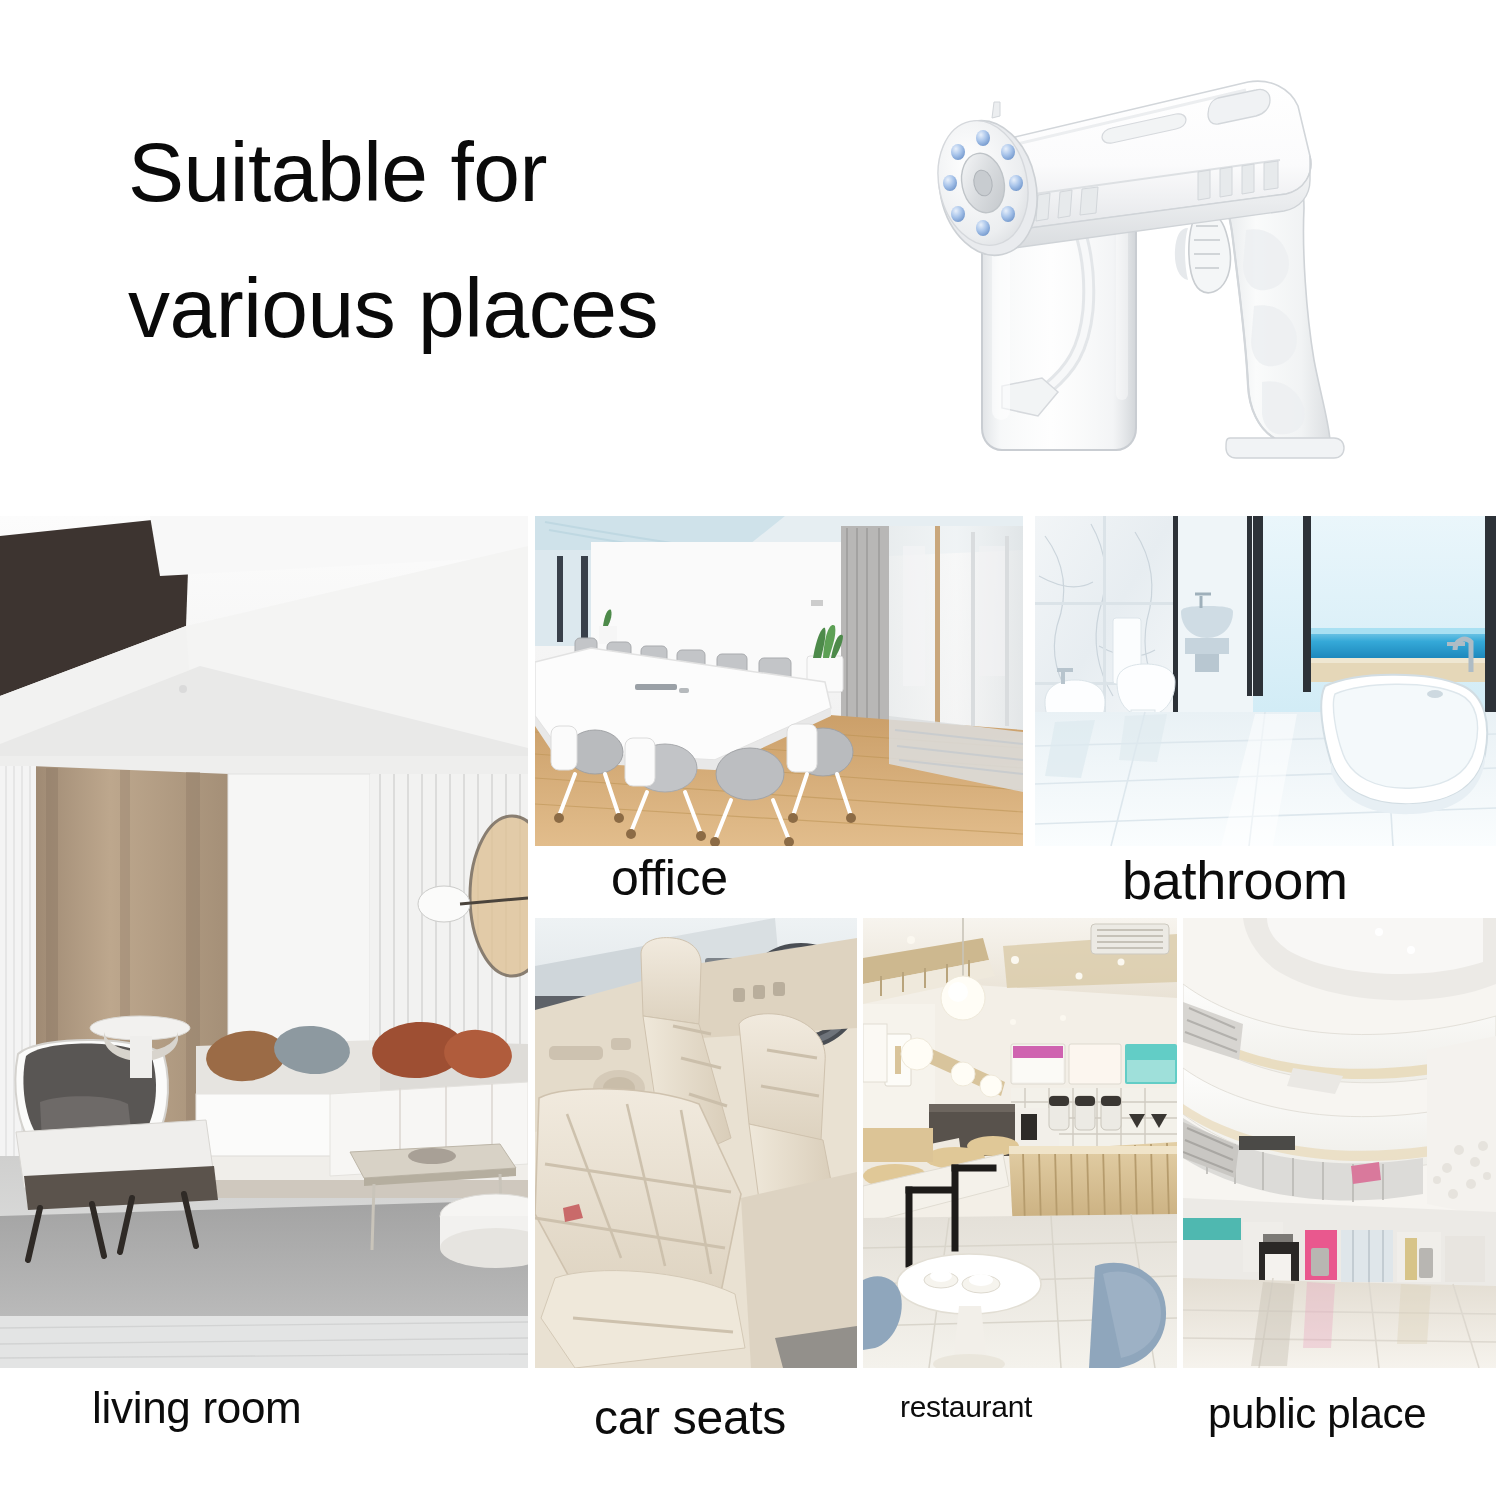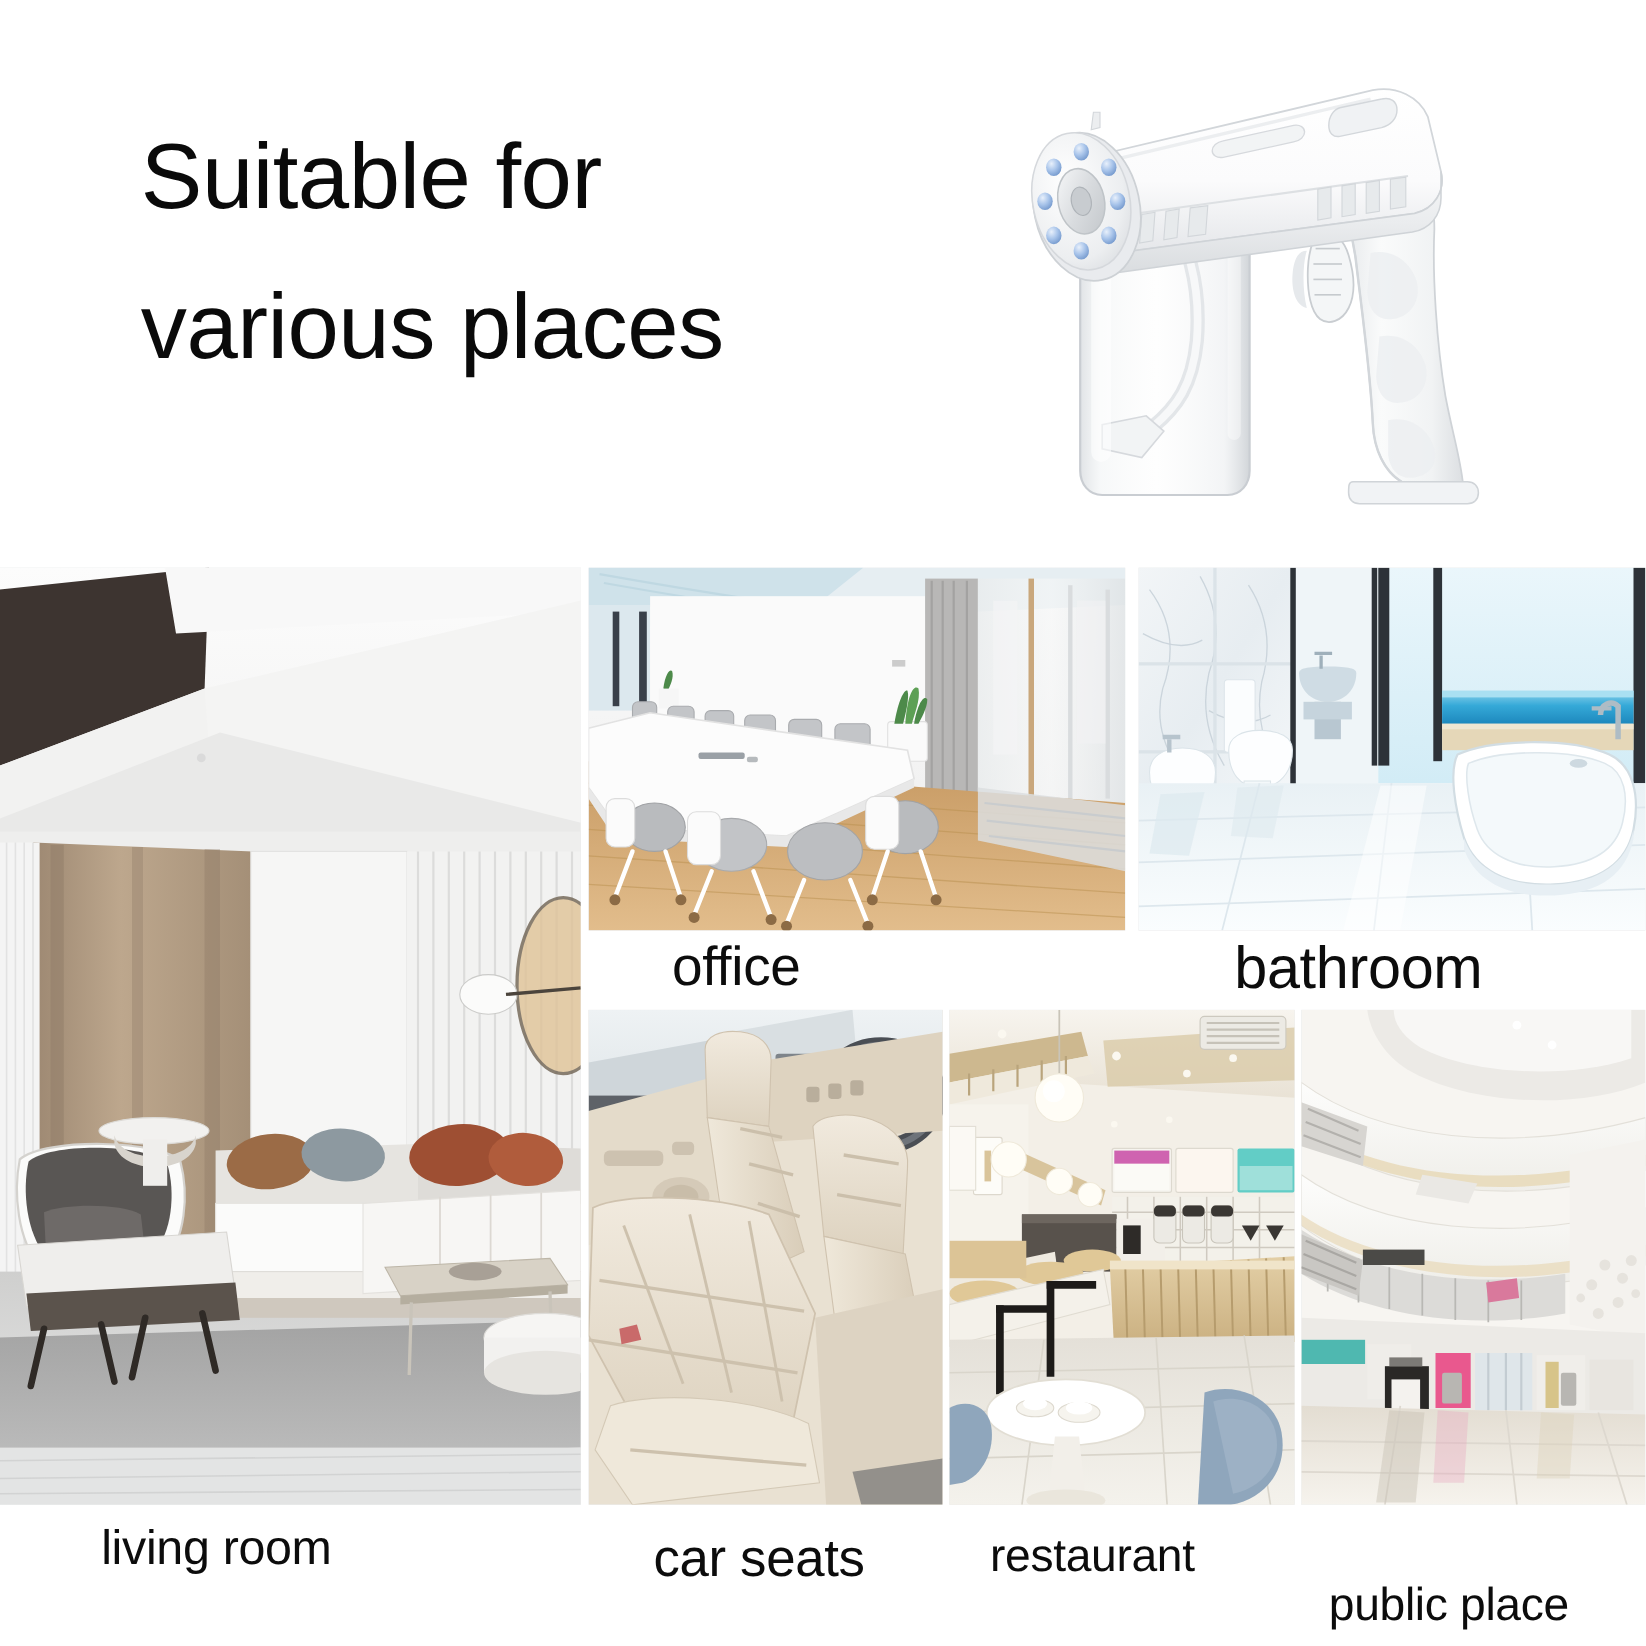--- a/index.html
+++ b/index.html
@@ -1,21 +1,21 @@
 <!DOCTYPE html>
 <html><head>
 <meta charset="utf-8">
 <style>
   * { margin:0; padding:0; box-sizing:border-box; }
   html,body { width:1496px; height:1496px; background:#ffffff; overflow:hidden; }
   body { font-family:"Liberation Sans", sans-serif; position:relative; }
 
   
   #headline {
-    position:absolute; left:128px; top:92px; width:760px;
+    position:absolute; left:128px; top:104px; width:760px;
     font-size:84px; line-height:1.62; font-weight:400; color:#0a0a0a;
     letter-spacing:-0.5px; white-space:pre-line;
   }
 
   
   #product { position:absolute; left:930px; top:40px; width:450px; height:450px; }
   #product svg { width:100%; height:100%; display:block; }
 
   
   .photo { position:absolute; overflow:hidden; background:#e9eaec; }
@@ -32,22 +32,22 @@
   #ph-office    { left:535px;  top:516px; width:488px; height:330px; }
   #ph-bathroom  { left:1035px; top:516px; width:461px; height:330px; }
   #ph-car       { left:535px;  top:918px; width:322px; height:450px; }
   #ph-rest      { left:863px;  top:918px; width:314px; height:450px; }
   #ph-public    { left:1183px; top:918px; width:313px; height:450px; }
 
   #cap-office   { left:611px;  top:849px;  font-size:50px; }
   #cap-bathroom { left:1122px; top:849px;  font-size:54px; }
   #cap-living   { left:92px;   top:1383px; font-size:44px; }
   #cap-car      { left:594px;  top:1390px; font-size:48px; }
-  #cap-rest     { left:900px;  top:1390px; font-size:42px; }
-  #cap-public   { left:1208px; top:1390px; font-size:42px;margin-top:45px; }
+  #cap-rest     { left:900px;  top:1390px; font-size:30px; }
+  #cap-public   { left:1208px; top:1390px; font-size:42px; }
 
   
   .scene svg { width:100%; height:100%; display:block; }
 </style>
 </head>
 <body>
 
 <div id="headline">Suitable for
 various places</div>
 

